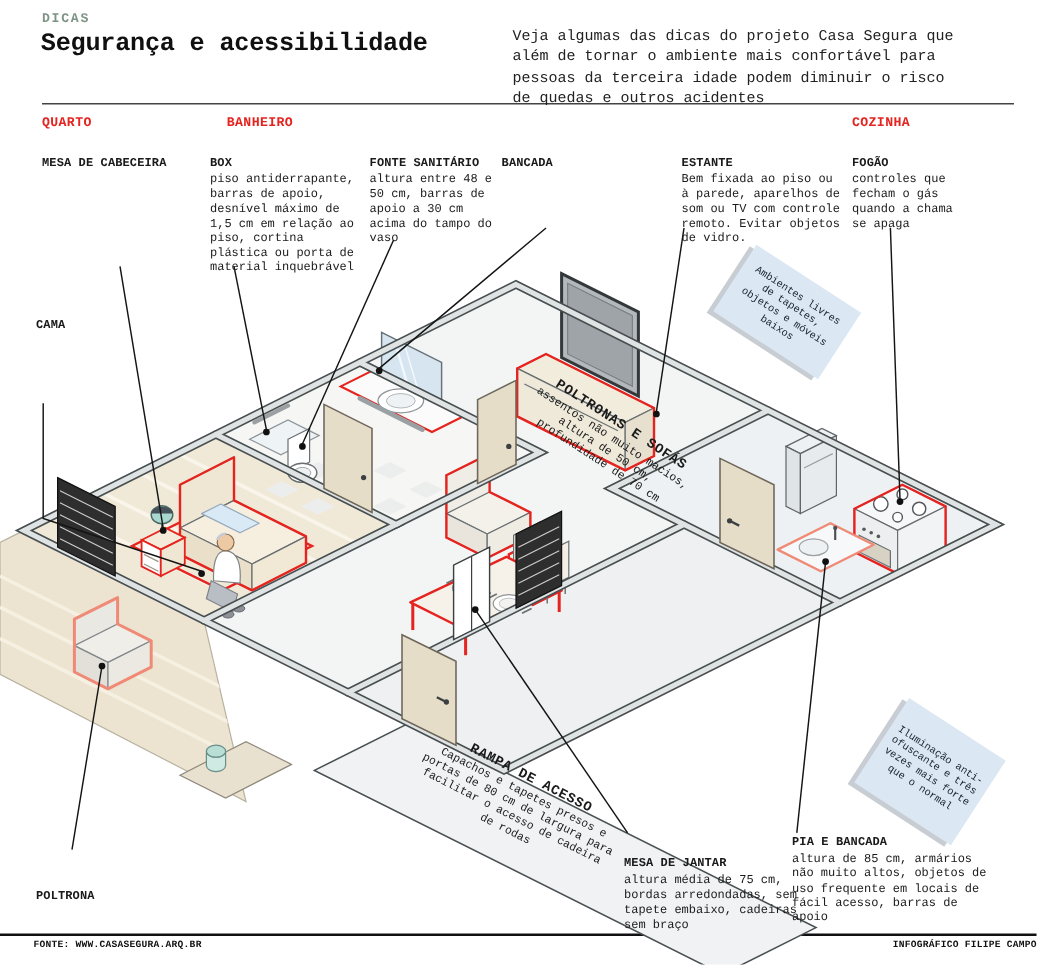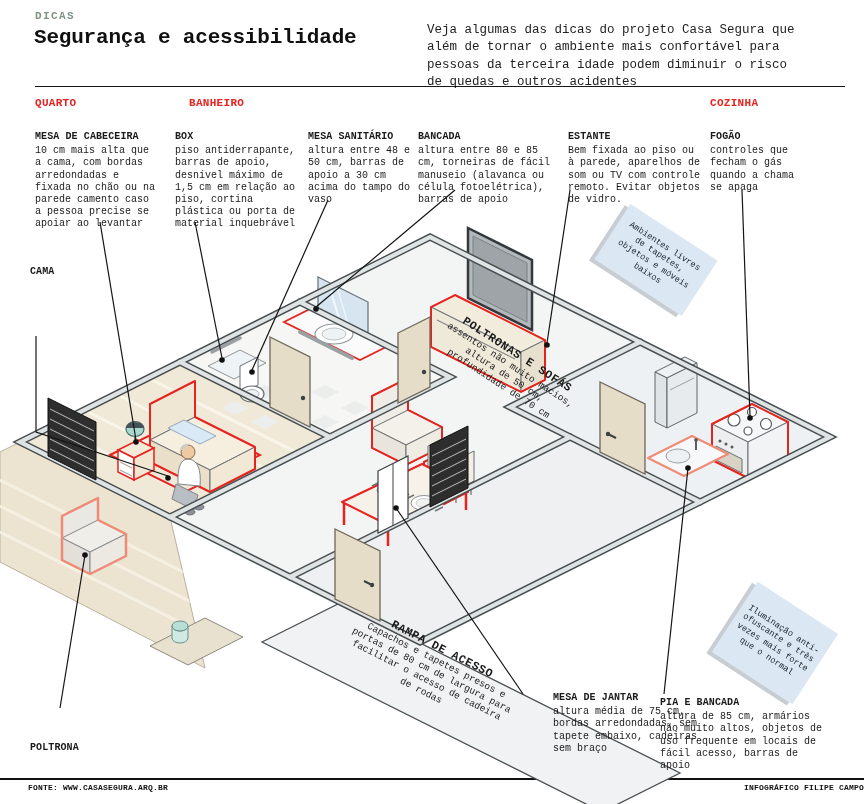--- a/index.html
+++ b/index.html
@@ -324,49 +324,47 @@
   <div class="abs title" style="left:34px;top:26px;">Segurança e acessibilidade</div>
   <div class="abs intro" style="left:427px;top:22px;width:382px;">Veja algumas das dicas do projeto Casa Segura que além de tornar o ambiente mais confortável para pessoas da terceira idade podem diminuir o risco de quedas e outros acidentes</div>
   <div class="abs rule" style="left:35px;top:86px;width:810px;"></div>
 
   <div class="abs seclabel" style="left:35px;top:97px;">QUARTO</div>
   <div class="abs seclabel" style="left:189px;top:97px;">BANHEIRO</div>
   <div class="abs seclabel" style="left:710px;top:97px;">COZINHA</div>
 
   <div class="abs ann" style="left:35px;top:131px;width:122px;">
     <h4>MESA DE CABECEIRA</h4>
-    <p>10 cm mais alta que a cama, com bordas arredondadas e fixada no chão ou na parede camento caso a pessoa precise se apoiar ao levantar</p>
   </div>
   <div class="abs ann" style="left:175px;top:131px;width:122px;">
     <h4>BOX</h4>
     <p>piso antiderrapante, barras de apoio, desnível máximo de 1,5 cm em relação ao piso, cortina plástica ou porta de material inquebrável</p>
   </div>
   <div class="abs ann" style="left:308px;top:131px;width:104px;">
-    <h4>MESA SANITÁRIO</h4>
+    <h4>FONTE SANITÁRIO</h4>
     <p>altura entre 48 e 50 cm, barras de apoio a 30 cm acima do tampo do vaso</p>
   </div>
   <div class="abs ann" style="left:418px;top:131px;width:142px;">
     <h4>BANCADA</h4>
-    <p>altura entre 80 e 85 cm, torneiras de fácil manuseio (alavanca ou célula fotoelétrica), barras de apoio</p>
   </div>
   <div class="abs ann" style="left:710px;top:131px;width:100px;">
     <h4>FOGÃO</h4>
     <p>controles que fecham o gás quando a chama se apaga</p>
   </div>
   <div class="abs ann" style="left:568px;top:131px;width:138px;">
     <h4>ESTANTE</h4>
     <p>Bem fixada ao piso ou à parede, aparelhos de som ou TV com controle remoto. Evitar objetos de vidro.</p>
   </div>
   <div class="abs ann" style="left:30px;top:266px;width:140px;">
     <h4>CAMA</h4>
   </div>
   <div class="abs ann" style="left:30px;top:742px;width:130px;">
     <h4>POLTRONA</h4>
   </div>
-  <div class="abs ann" style="left:520px;top:692px;width:148px;margin-left:33px;">
+  <div class="abs ann" style="left:520px;top:715px;width:148px;">
     <h4>MESA DE JANTAR</h4>
     <p>altura média de 75 cm, bordas arredondadas, sem tapete embaixo, cadeiras sem braço</p>
   </div>
   <div class="abs ann" style="left:660px;top:697px;width:172px;">
     <h4>PIA E BANCADA</h4>
     <p>altura de 85 cm, armários não muito altos, objetos de uso frequente em locais de fácil acesso, barras de apoio</p>
   </div>
 
   <div class="abs rot" style="left:433px;top:345px;width:150px;transform:rotate(33deg);">
     <h4>POLTRONAS E SOFÁS</h4>

